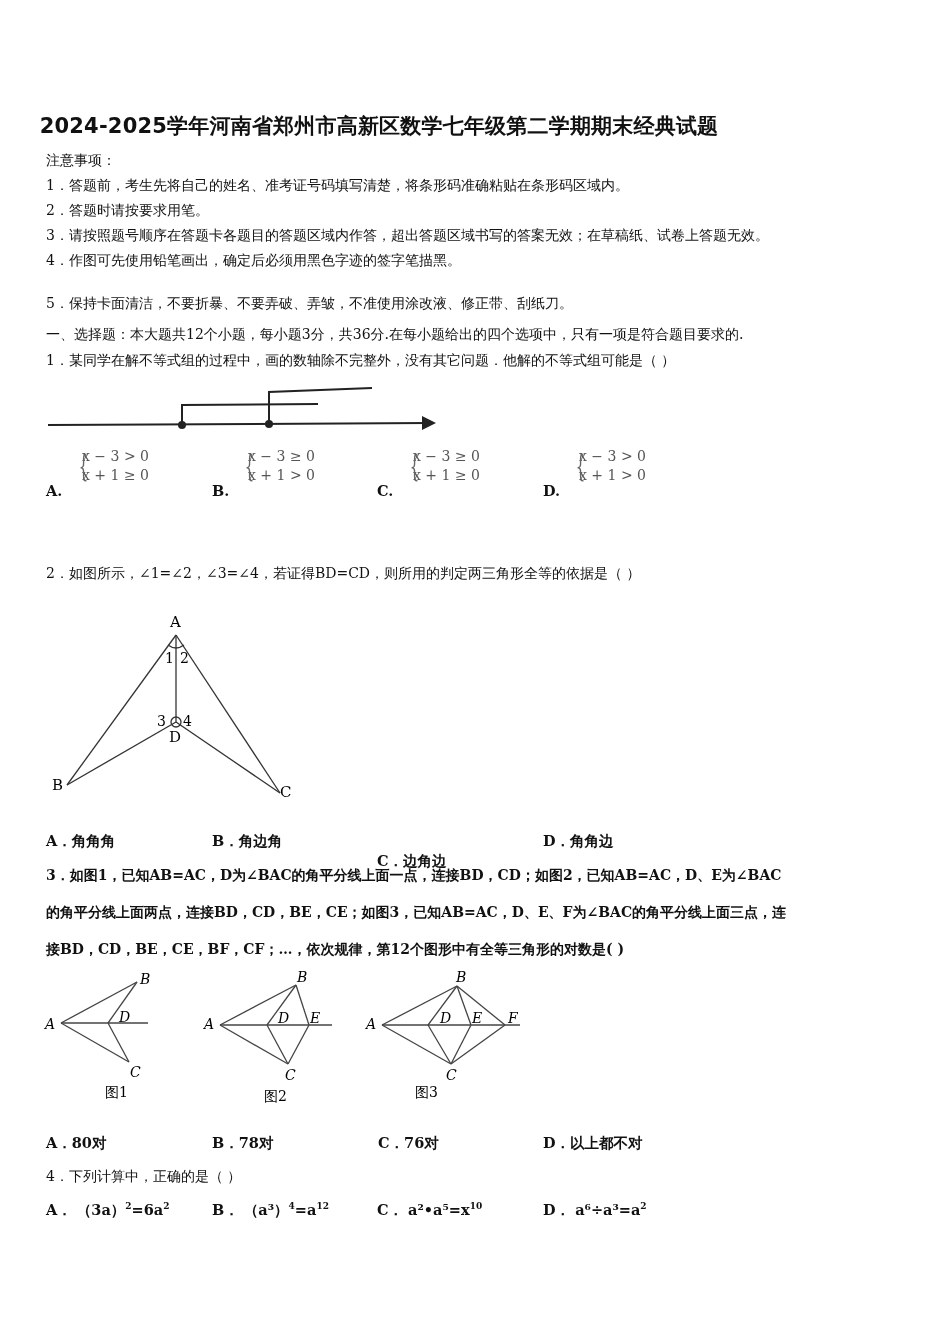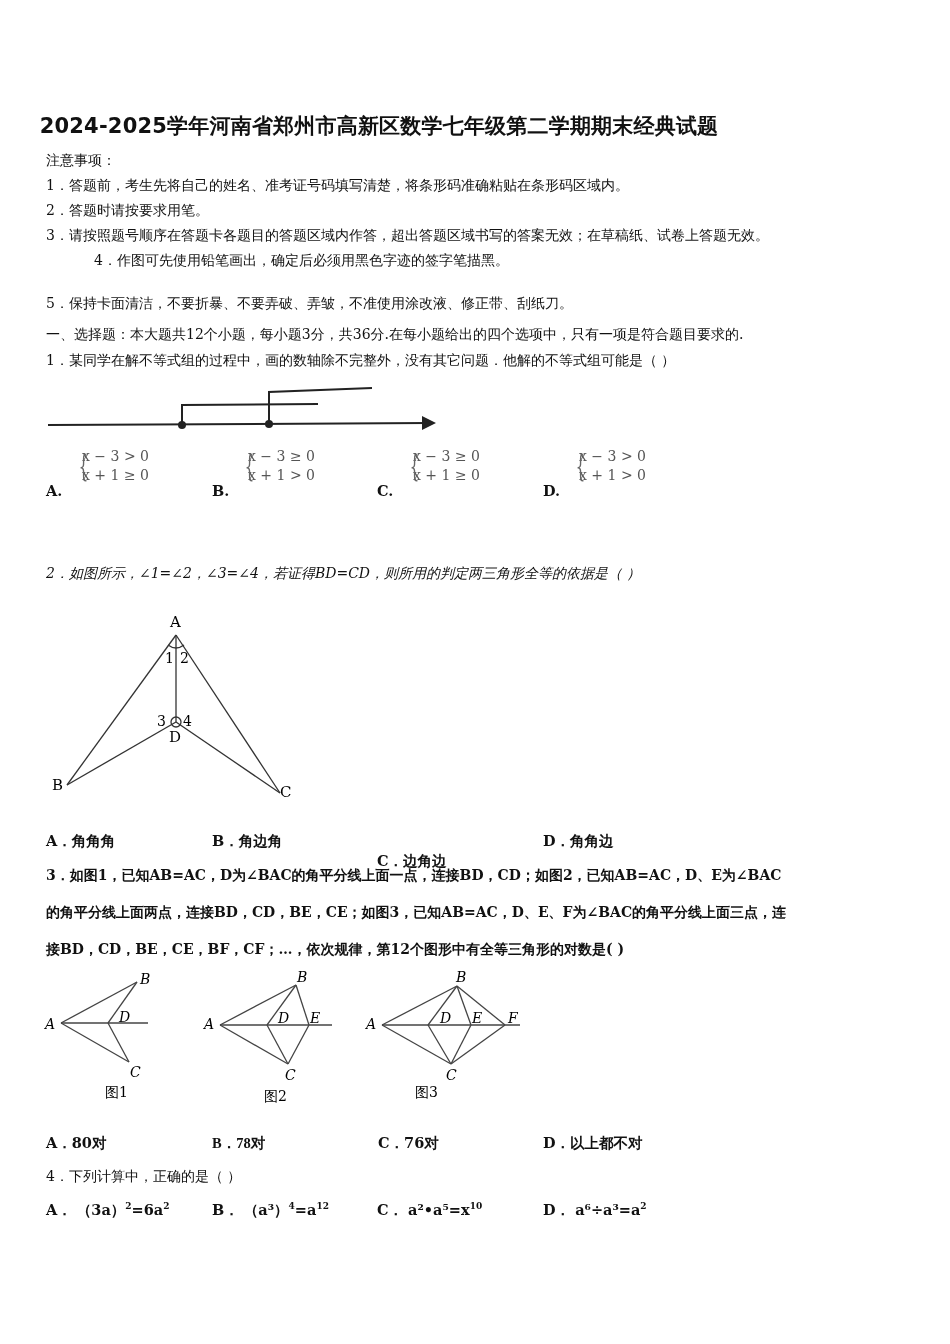--- a/index.html
+++ b/index.html
@@ -20,21 +20,21 @@
 </style>
 </head>
 <body>
 
 <div class="abs title">2024-2025学年河南省郑州市高新区数学七年级第二学期期末经典试题</div>
 
 <div class="abs line" style="top:152px;">注意事项：</div>
 <div class="abs line" style="top:177px;">1．答题前，考生先将自己的姓名、准考证号码填写清楚，将条形码准确粘贴在条形码区域内。</div>
 <div class="abs line" style="top:202px;">2．答题时请按要求用笔。</div>
 <div class="abs line" style="top:227px;">3．请按照题号顺序在答题卡各题目的答题区域内作答，超出答题区域书写的答案无效；在草稿纸、试卷上答题无效。</div>
-<div class="abs line" style="top:252px;margin-left:48px;">4．作图可先使用铅笔画出，确定后必须用黑色字迹的签字笔描黑。</div>
+<div class="abs line" style="top:252px;">4．作图可先使用铅笔画出，确定后必须用黑色字迹的签字笔描黑。</div>
 <div class="abs line" style="top:295px;">5．保持卡面清洁，不要折暴、不要弄破、弄皱，不准使用涂改液、修正带、刮纸刀。</div>
 
 <div class="abs line" style="top:326px;">一、选择题：本大题共12个小题，每小题3分，共36分.在每小题给出的四个选项中，只有一项是符合题目要求的.</div>
 
 <div class="abs line" style="top:352px;">1．某同学在解不等式组的过程中，画的数轴除不完整外，没有其它问题．他解的不等式组可能是（    ）</div>
 
 <svg class="abs" style="left:40px; top:378px;" width="410" height="60">
   <line x1="8" y1="47" x2="390" y2="45" stroke="#222" stroke-width="2"></line>
   <polygon points="382,38 396,45 382,52" fill="#222"></polygon>
   <circle cx="142" cy="47" r="4" fill="#222"></circle>
@@ -71,21 +71,21 @@
   <div class="abs" style="left:497px; top:0;">
     <div class="abs sys" style="left:36px; top:2px;">
       <span class="brace">{</span>
       <div>x − 3 &gt; 0</div>
       <div>x + 1 &gt; 0</div>
     </div>
     <div class="abs opt" style="left:0; top:37px;">D.</div>
   </div>
 </div>
 
-<div class="abs line" style="top:565px;font-style:italic;">2．如图所示，∠1=∠2，∠3=∠4，若证得BD=CD，则所用的判定两三角形全等的依据是（    ）</div>
+<div class="abs line" style="top:565px;">2．如图所示，∠1=∠2，∠3=∠4，若证得BD=CD，则所用的判定两三角形全等的依据是（    ）</div>
 
 <svg class="abs" style="left:40px; top:605px;" width="270" height="200">
   <g stroke="#333" stroke-width="1.3" fill="none">
     <line x1="136" y1="30" x2="136" y2="117"></line>
     <line x1="136" y1="30" x2="27" y2="180"></line>
     <line x1="136" y1="30" x2="240" y2="188"></line>
     <line x1="136" y1="117" x2="27" y2="180"></line>
     <line x1="136" y1="117" x2="240" y2="188"></line>
     <path d="M128,40 Q136,46 144,40"></path>
     <circle cx="136" cy="117" r="5"></circle>
@@ -154,21 +154,21 @@
       <text x="406" y="115">C</text>
   </g>
   <g font-size="14">
     <text x="65" y="132">图1</text>
     <text x="224" y="136">图2</text>
     <text x="375" y="132">图3</text>
   </g>
 </svg>
 
 <div class="abs opt" style="left:46px; top:1134px;"><span>A．</span><span>80对</span></div>
-<div class="abs opt" style="left:212px; top:1134px;font-family:Liberation Serif, serif;"><span>B．</span><span>78对</span></div>
+<div class="abs opt" style="left:212px; top:1134px;"><span>B．</span><span>78对</span></div>
 <div class="abs opt" style="left:378px; top:1134px;"><span>C．</span><span>76对</span></div>
 <div class="abs opt" style="left:543px; top:1134px;"><span>D．</span><span>以上都不对</span></div>
 
 <div class="abs line" style="top:1168px;">4．下列计算中，正确的是（        ）</div>
 
 <div class="abs opt" style="left:46px; top:1201px;">
   <span>A．</span>
   <span>（3a）</span><sup>2</sup><span>=6a</span><sup>2</sup>
 </div>
 <div class="abs opt" style="left:212px; top:1201px;">

